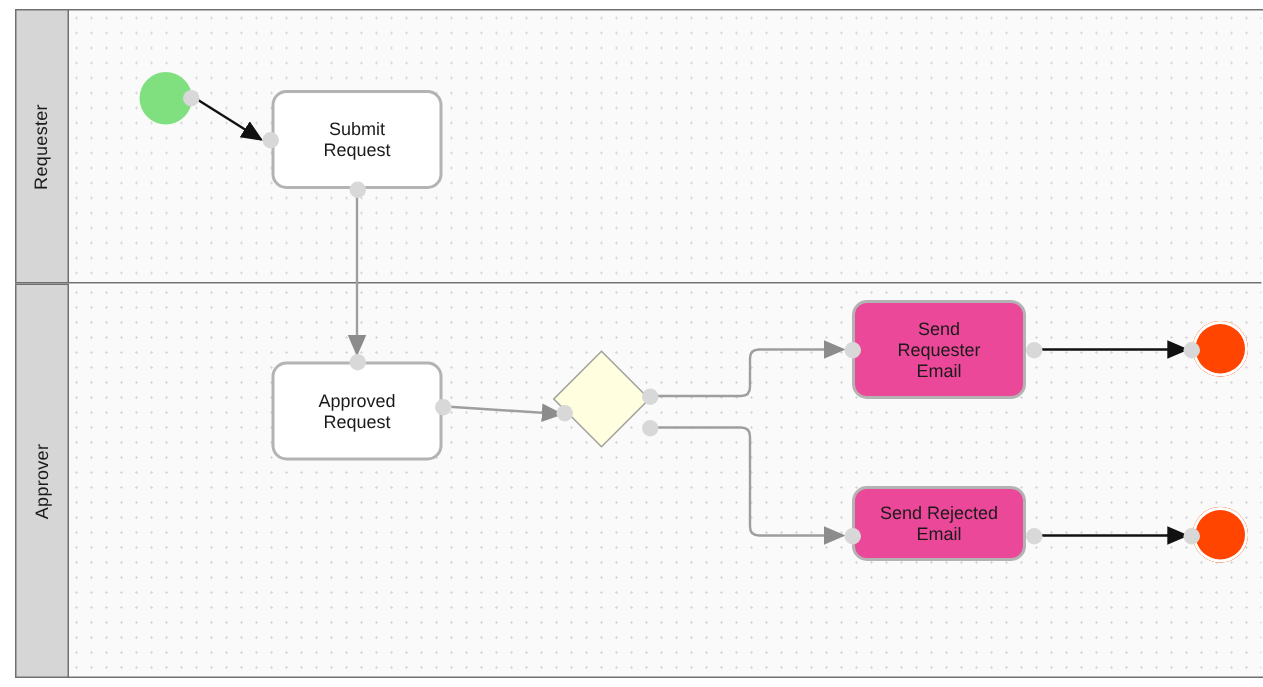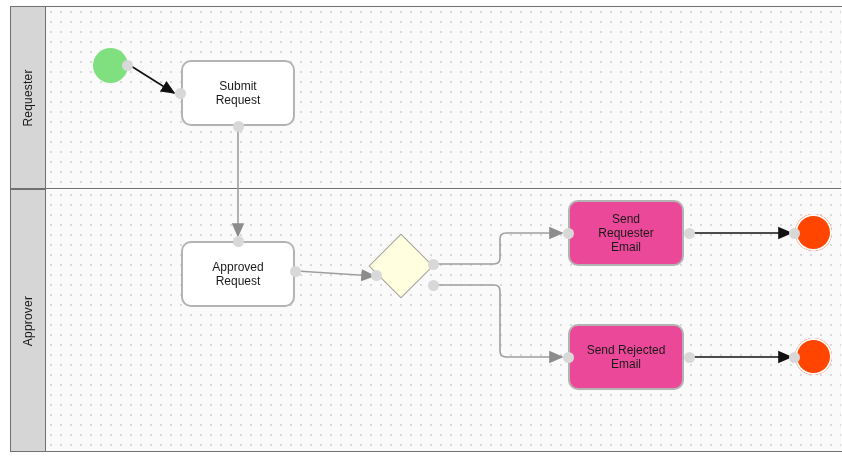--- a/index.html
+++ b/index.html
@@ -87,21 +87,21 @@
     font-size: 12px;
     line-height: 14px;
     color: #1a1a1a;
   }
   .task.white { background: #ffffff; }
   .task.green { background: #ec4899; }
 
   #task-submit   { left: 181px; top: 60px;  width: 114px; height: 66px; }
   #task-approve  { left: 181px; top: 241px; width: 114px; height: 66px; }
   #task-approved { left: 568px; top: 200px; width: 116px; height: 66px; }
-  #task-rejected { left: 568px; top: 324px; width: 116px; height: 66px; }
+  #task-rejected { left: 568px; top: 324px; width: 116px; height: 50px; }
 
   .task-label { display: block; padding: 0 4px; }
 
   .start-event {
     position: absolute;
     left: 93px;
     top: 48px;
     width: 35px;
     height: 35px;
     border-radius: 50%;

